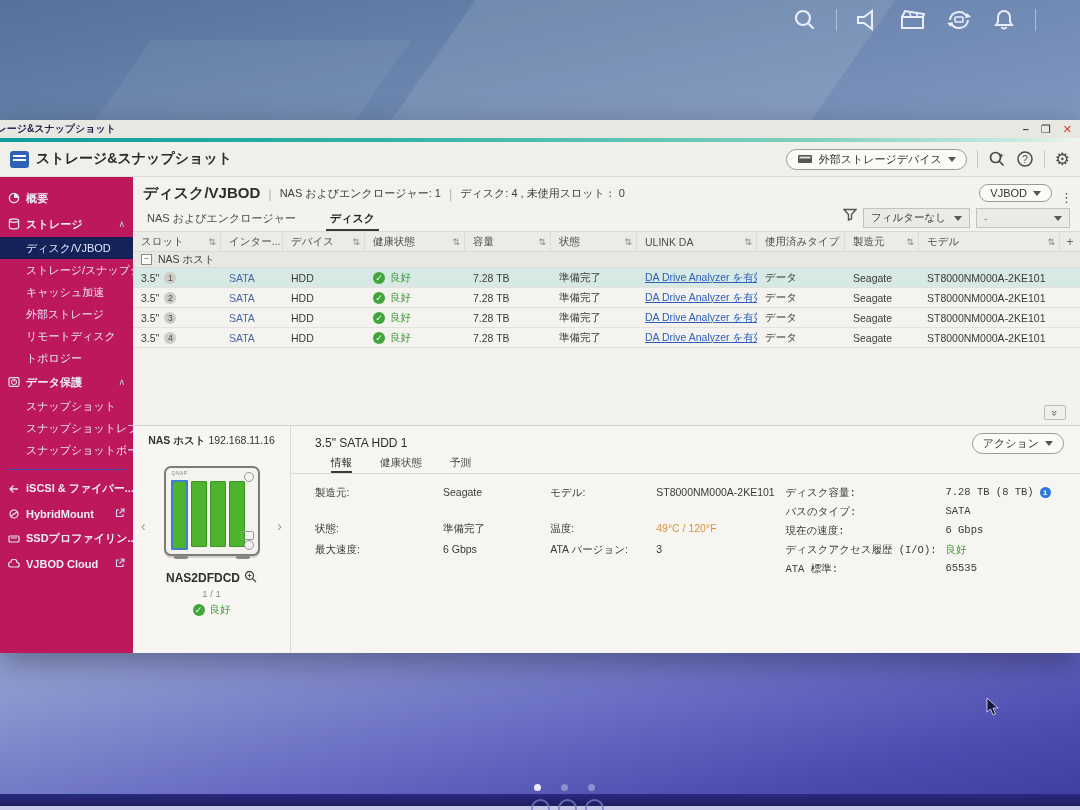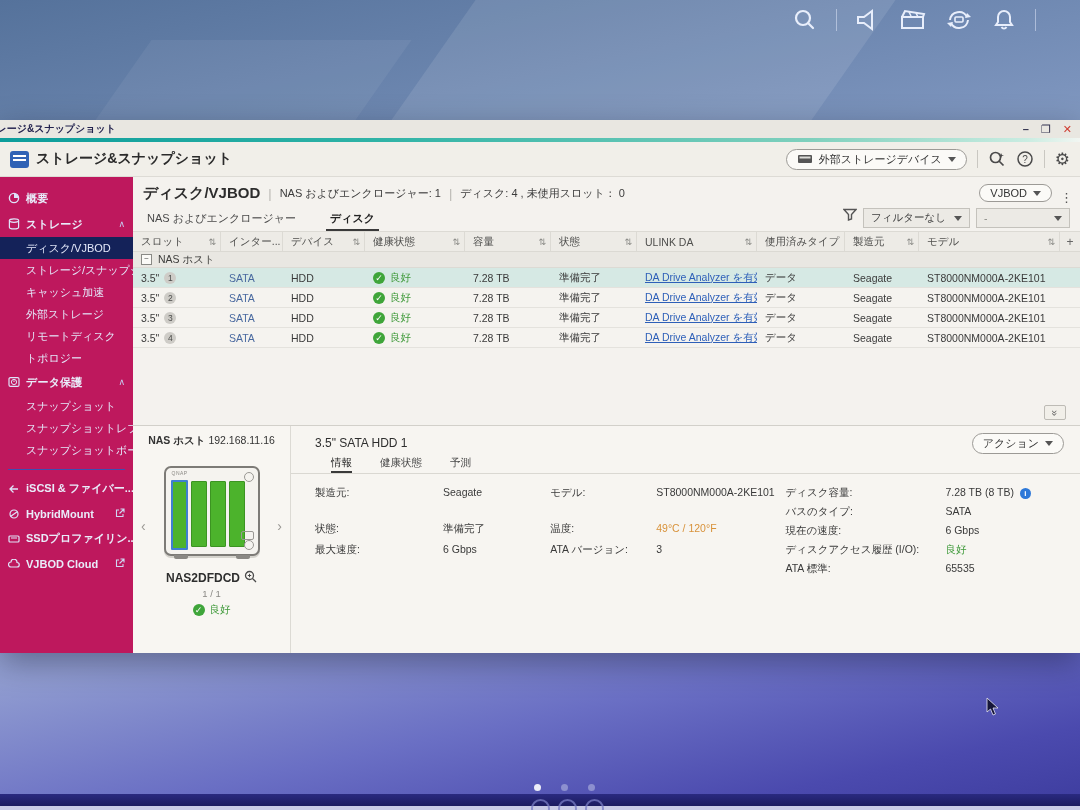--- a/index.html
+++ b/index.html
@@ -126,21 +126,21 @@
   .disk-title-row{display:flex;align-items:center;padding:0 16px 0 24px;height:22px;}
   .disk-title{font-size:12px;color:#2e2e2e;white-space:nowrap;}
   .action-btn{margin-left:auto;gap:6px;}
   .dtabs{display:flex;gap:28px;padding:2px 0 0 40px;border-bottom:1px solid #dad8d2;height:20px;box-sizing:border-box;}
   .dtab{font-size:10.5px;color:#4a4a4a;padding-bottom:4px;}
   .dtab.active{font-weight:normal;color:#222;border-bottom:2px solid #3a3a3a;padding-bottom:2px;}
   .info-cols{display:flex;padding:12px 10px 0 24px;gap:0;}
   .info-col{display:flex;flex-direction:column;}
   .info-col.c1{width:248px;}
   .info-col.c2{width:248px;}
-  .info-col.c3{width:300px;}
+  .info-col.c3{width:300px;font-family:Liberation Mono, monospace;}
   .info-row{display:flex;min-height:21px;font-size:10.5px;color:#3a3a3a;align-items:flex-start;}
   .info-row.tall{min-height:36px;}
   .c1 .ilabel{width:128px;flex:none;}
   .c2 .ilabel{width:106px;flex:none;}
   .c3 .ilabel{width:160px;flex:none;}
   .ivalue{flex:1;}
   .c2 .ivalue{max-width:120px;word-break:break-all;}
   .val-orange{color:#d8923a;}
   .val-green{color:#3f9a3a;}
   .c3 .info-row{min-height:19px;}

